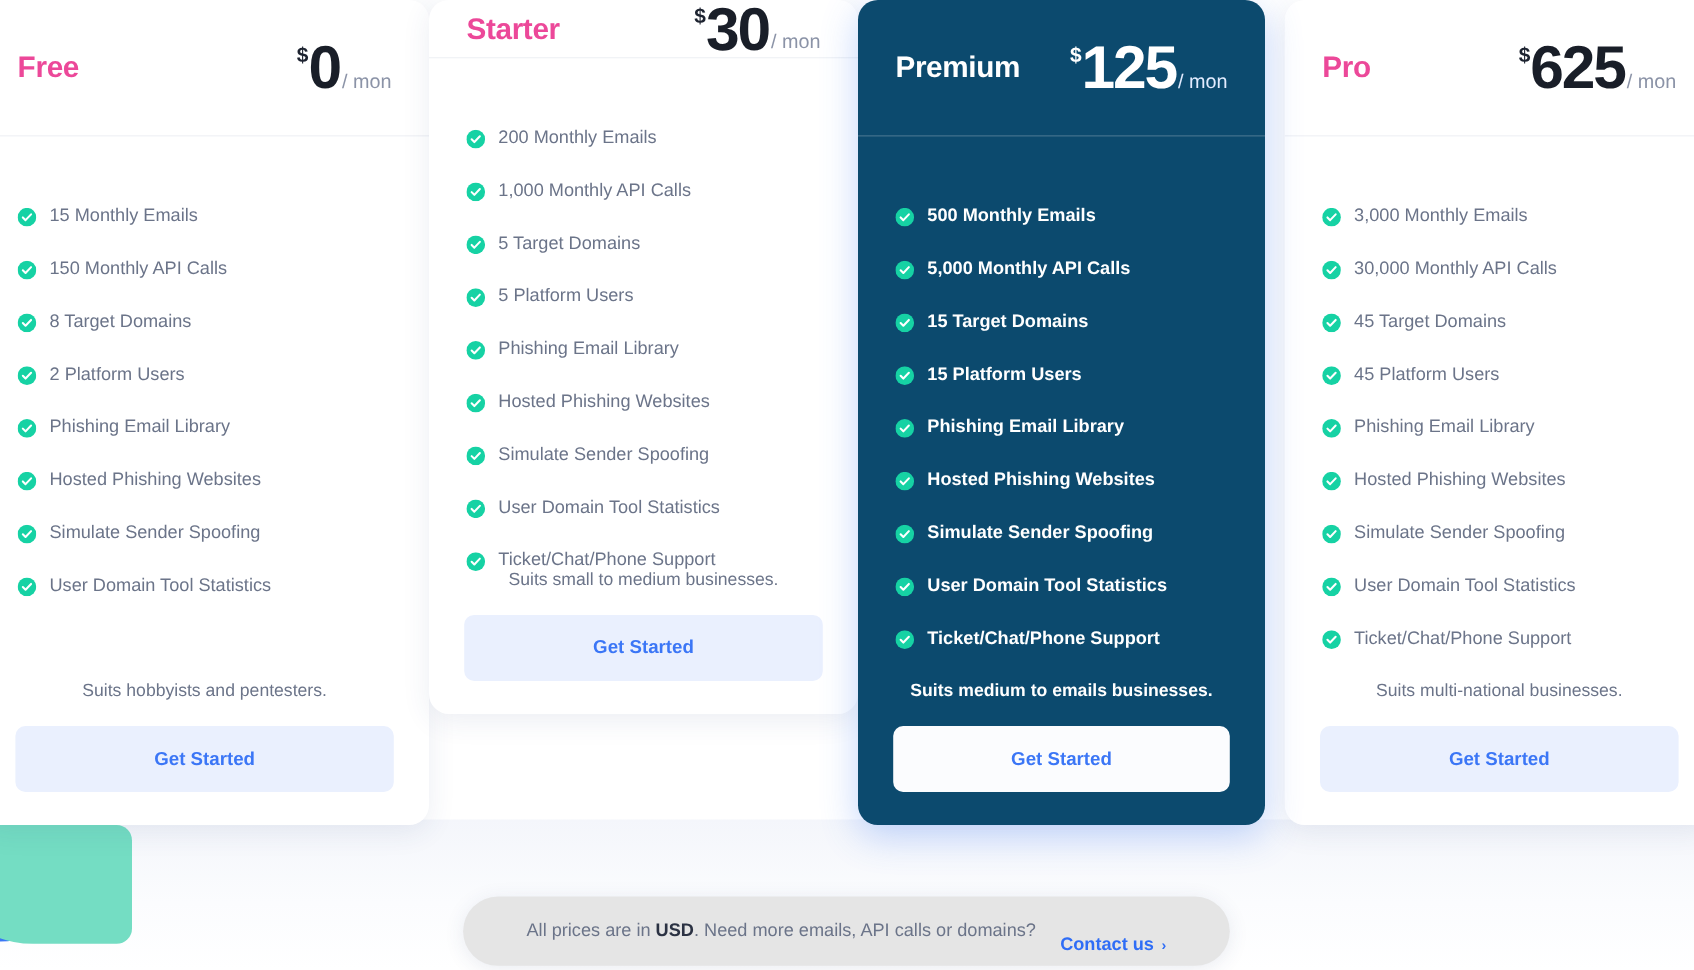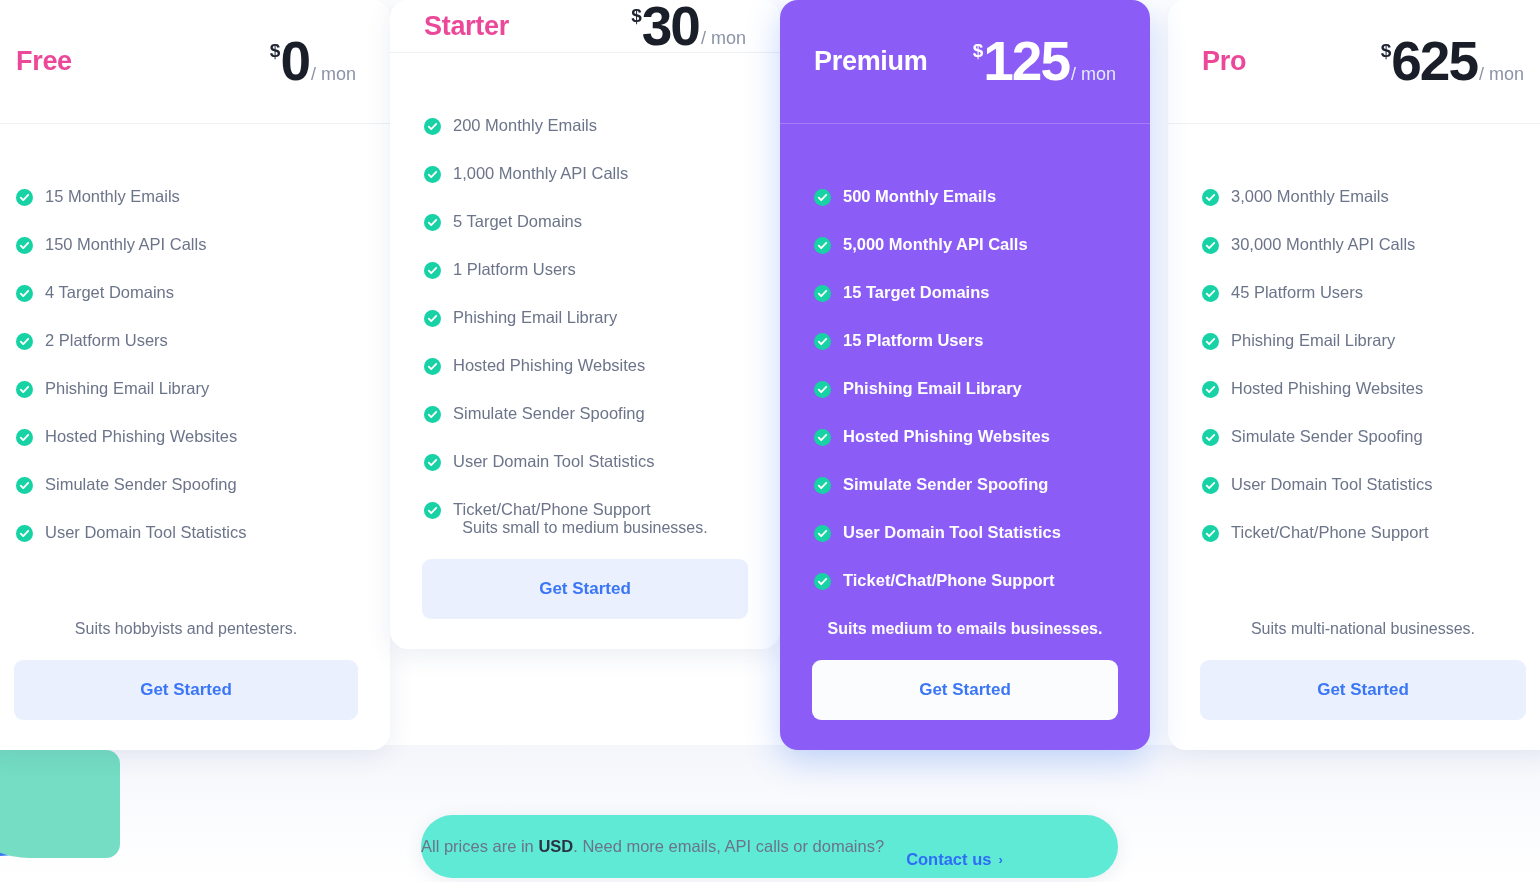--- a/index.html
+++ b/index.html
@@ -67,21 +67,21 @@
     background: #ffffff;
     border-radius: 18px;
     box-shadow: 0 6px 26px rgba(46, 66, 117, 0.09);
     display: flex;
     flex-direction: column;
   }
 
   .card-free     { left: -18px;  width: 408px;  height: 750px; }
   .card-starter  { left: 390px;  width: 390px;  height: 649px; }
   .card-premium  { left: 780px;  width: 370px;  height: 750px;
-                   background: #8b5cf6;
+                   background: #0c4a6e;
                    box-shadow: 0 10px 34px rgba(59,118,246,0.30);
                    z-index: 4; }
   .card-pro      { left: 1168px; width: 390px;  height: 750px; }
 
   .card-header {
     height: 124px;
     display: flex;
     align-items: center;
     padding: 0 34px;
     border-bottom: 1px solid #eef0f4;
@@ -188,26 +188,26 @@
   }
   .card-premium .cta { background: #fbfcfe; color: #3b76f6; }
 
   
   .note-pill {
     position: absolute;
     left: 421px;
     top: 815px;
     width: 697px;
     height: 63px;
-    background: #5eead4;
+    background: #e5e5e5;
     border-radius: 34px;
     box-shadow: 0 3px 18px rgba(46, 66, 117, 0.10);
     display: flex;
     align-items: center;
-    justify-content: flex-start;
+    justify-content: center;
     z-index: 6;
     font-size: 16.5px;
     color: #6b7489;
   }
   .note-text b { color: #2b3243; font-weight: 700; }
   .contact-link {
     margin-left: 22px;
     color: #2f6df6;
     font-weight: 700;
     text-decoration: none;
@@ -250,21 +250,21 @@
             <circle cx="10" cy="10" r="10" fill="#16d2a4"></circle>
             <path d="M5.6 10.2 L8.5 13.1 L14.4 6.9" stroke="#ffffff" stroke-width="2.2" fill="none" stroke-linecap="round" stroke-linejoin="round"></path>
           </svg>
           <span class="feature-text">150 Monthly API Calls</span>
         </li>
         <li class="feature">
           <svg class="check-icon" viewBox="0 0 20 20">
             <circle cx="10" cy="10" r="10" fill="#16d2a4"></circle>
             <path d="M5.6 10.2 L8.5 13.1 L14.4 6.9" stroke="#ffffff" stroke-width="2.2" fill="none" stroke-linecap="round" stroke-linejoin="round"></path>
           </svg>
-          <span class="feature-text">4 Target Domains</span>
+          <span class="feature-text">8 Target Domains</span>
         </li>
         <li class="feature">
           <svg class="check-icon" viewBox="0 0 20 20">
             <circle cx="10" cy="10" r="10" fill="#16d2a4"></circle>
             <path d="M5.6 10.2 L8.5 13.1 L14.4 6.9" stroke="#ffffff" stroke-width="2.2" fill="none" stroke-linecap="round" stroke-linejoin="round"></path>
           </svg>
           <span class="feature-text">2 Platform Users</span>
         </li>
         <li class="feature">
           <svg class="check-icon" viewBox="0 0 20 20">
@@ -329,21 +329,21 @@
             <circle cx="10" cy="10" r="10" fill="#16d2a4"></circle>
             <path d="M5.6 10.2 L8.5 13.1 L14.4 6.9" stroke="#ffffff" stroke-width="2.2" fill="none" stroke-linecap="round" stroke-linejoin="round"></path>
           </svg>
           <span class="feature-text">5 Target Domains</span>
         </li>
         <li class="feature">
           <svg class="check-icon" viewBox="0 0 20 20">
             <circle cx="10" cy="10" r="10" fill="#16d2a4"></circle>
             <path d="M5.6 10.2 L8.5 13.1 L14.4 6.9" stroke="#ffffff" stroke-width="2.2" fill="none" stroke-linecap="round" stroke-linejoin="round"></path>
           </svg>
-          <span class="feature-text">1 Platform Users</span>
+          <span class="feature-text">5 Platform Users</span>
         </li>
         <li class="feature">
           <svg class="check-icon" viewBox="0 0 20 20">
             <circle cx="10" cy="10" r="10" fill="#16d2a4"></circle>
             <path d="M5.6 10.2 L8.5 13.1 L14.4 6.9" stroke="#ffffff" stroke-width="2.2" fill="none" stroke-linecap="round" stroke-linejoin="round"></path>
           </svg>
           <span class="feature-text">Phishing Email Library</span>
         </li>
         <li class="feature">
           <svg class="check-icon" viewBox="0 0 20 20">
@@ -480,20 +480,27 @@
             <circle cx="10" cy="10" r="10" fill="#16d2a4"></circle>
             <path d="M5.6 10.2 L8.5 13.1 L14.4 6.9" stroke="#ffffff" stroke-width="2.2" fill="none" stroke-linecap="round" stroke-linejoin="round"></path>
           </svg>
           <span class="feature-text">30,000 Monthly API Calls</span>
         </li>
         <li class="feature">
           <svg class="check-icon" viewBox="0 0 20 20">
             <circle cx="10" cy="10" r="10" fill="#16d2a4"></circle>
             <path d="M5.6 10.2 L8.5 13.1 L14.4 6.9" stroke="#ffffff" stroke-width="2.2" fill="none" stroke-linecap="round" stroke-linejoin="round"></path>
           </svg>
+          <span class="feature-text">45 Target Domains</span>
+        </li>
+        <li class="feature">
+          <svg class="check-icon" viewBox="0 0 20 20">
+            <circle cx="10" cy="10" r="10" fill="#16d2a4"></circle>
+            <path d="M5.6 10.2 L8.5 13.1 L14.4 6.9" stroke="#ffffff" stroke-width="2.2" fill="none" stroke-linecap="round" stroke-linejoin="round"></path>
+          </svg>
           <span class="feature-text">45 Platform Users</span>
         </li>
         <li class="feature">
           <svg class="check-icon" viewBox="0 0 20 20">
             <circle cx="10" cy="10" r="10" fill="#16d2a4"></circle>
             <path d="M5.6 10.2 L8.5 13.1 L14.4 6.9" stroke="#ffffff" stroke-width="2.2" fill="none" stroke-linecap="round" stroke-linejoin="round"></path>
           </svg>
           <span class="feature-text">Phishing Email Library</span>
         </li>
         <li class="feature">

